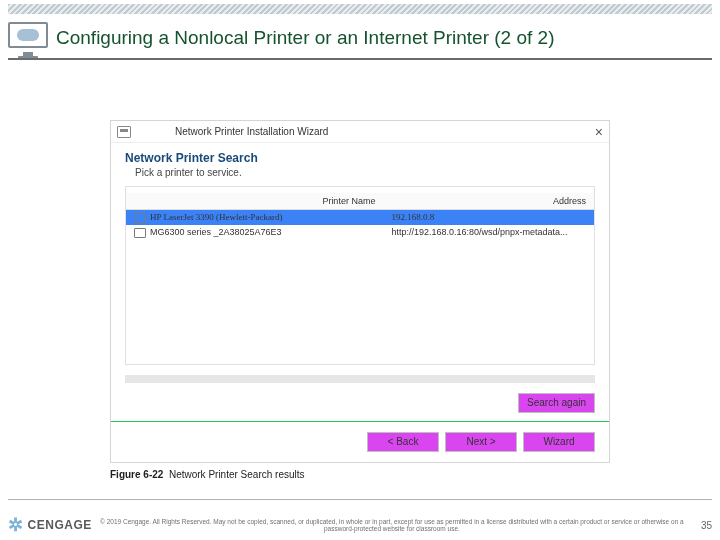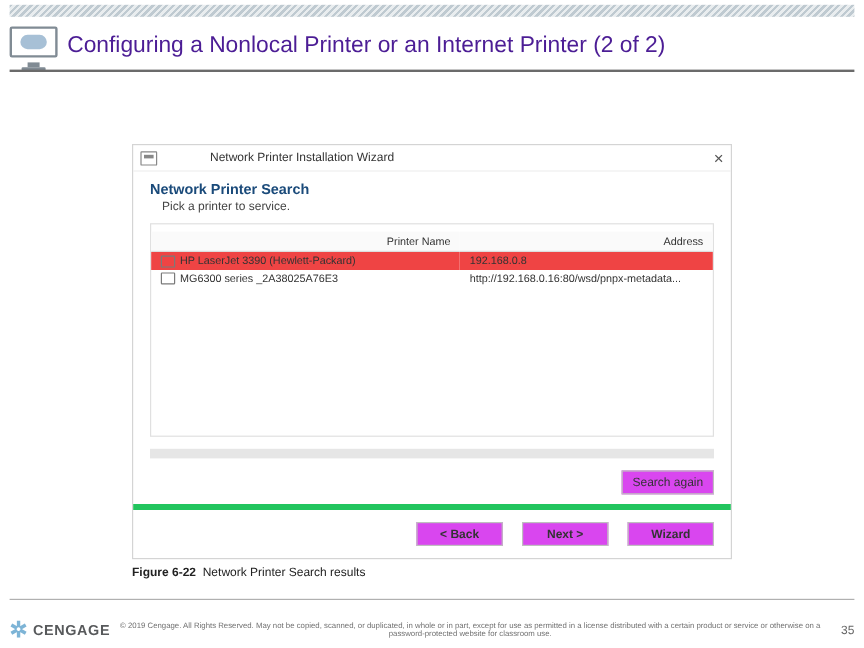--- a/index.html
+++ b/index.html
@@ -19,21 +19,21 @@
   .header {
     position: absolute;
     top: 22px; left: 8px; right: 8px;
     display: flex; align-items: center;
   }
   .monitor-icon { width: 40px; height: 32px; position: relative; margin-right: 8px; }
   .monitor-screen { position:absolute; top:0; left:0; width:40px; height:26px; border:2px solid #808b94; border-radius:2px; background:#fff; display:flex; align-items:center; justify-content:center;}
   .cloud { width:22px; height:12px; border-radius:10px; background:#a7c0d6; position:relative; }
   .monitor-stand { position:absolute; bottom:-2px; left:15px; width:10px; height:4px; background:#808b94; }
   .monitor-base { position:absolute; bottom:-5px; left:10px; width:20px; height:3px; background:#808b94; border-radius:1px;}
-  .title { font-size: 19px; font-weight: 300; color:#4c1d95; }
+  .title { font-size: 19px; font-weight: 300; color:#14532d; }
   .top-rule { position:absolute; top:58px; left:8px; right:8px; border-top:2px solid #6b6b6b; }
 
   .figure-area {
     position: absolute;
     top: 120px; left: 110px; width: 500px;
   }
   .dialog {
     border: 1px solid #d4d4d4;
     background: #fff;
     font-size: 10px;
@@ -47,26 +47,26 @@
   .pr-icon::after{content:"";position:absolute;top:2px;left:2px;right:2px;height:3px;background:#888;}
   .dlg-title { flex:1; font-size:10px;padding-left:38px; }
   .dlg-close { width:16px; text-align:right; font-size:14px; color:#555; line-height:1;}
   .dlg-body { padding: 8px 14px 0 14px; }
   .dlg-heading { font-size:12px; font-weight:600; color:#1a4a7a; margin-bottom:2px;}
   .dlg-sub { font-size:10px; color:#444; margin-bottom:8px; margin-left:10px;}
   .inner-box { border:1px solid #e0e0e0; padding:6px 0 0 0; margin-bottom:10px; }
   .tbl { width:100%; border-collapse:collapse; font-size:9px; }
   .tbl th { text-align:right; padding:3px 8px; font-weight:400; border-bottom:1px solid #ddd; background:#fafafa;margin-left:48px;}
   .tbl td { padding:2px 8px; }
-  .tbl tr.selected td { background:#ef4444; }
+  .tbl tr.selected td { background:#3b82f6;font-family:Liberation Serif, serif; }
   .row-icon { display:inline-block; width:12px; height:10px; border:1px solid #7a7a7a; border-radius:1px; margin-right:4px; vertical-align:middle;}
   .listfill { height:120px; }
   .progress { height:8px; background:#e6e6e6; margin: 0 14px 10px 14px; }
   .btn-row { display:flex; justify-content:flex-end; padding:0 14px 8px 14px; gap:8px;}
-  .btn-row2 { display:flex; justify-content:flex-end; padding:0 14px 10px 14px; gap:16px; border-top:5px solid #22c55e; padding-top:10px;font-weight:bold;}
+  .btn-row2 { display:flex; justify-content:flex-end; padding:0 14px 10px 14px; gap:6px; border-top:1px solid #22c55e; padding-top:10px;}
   .btn { min-width:72px; height:20px; border:1px solid #bfbfbf; background:#d946ef; font-size:10px; display:flex; align-items:center; justify-content:center; padding:0 8px;}
   .figure-caption { margin-top:6px; font-size:10px; color:#222; }
   .figure-caption b { font-weight:600; }
 
   .footer {
     position:absolute; bottom:8px; left:8px; right:8px;
     display:flex; align-items:center;
   }
   .cengage-logo { display:flex; align-items:center; gap:4px; font-weight:600; font-size:12px; color:#57595b; letter-spacing:0.5px;}
   .asterisk { color:#7db4d6; font-size:18px; line-height:0;}

